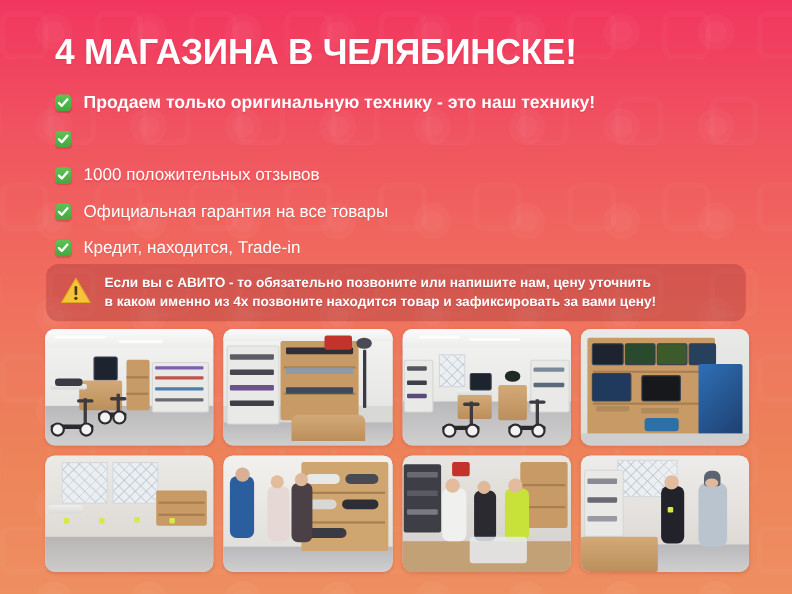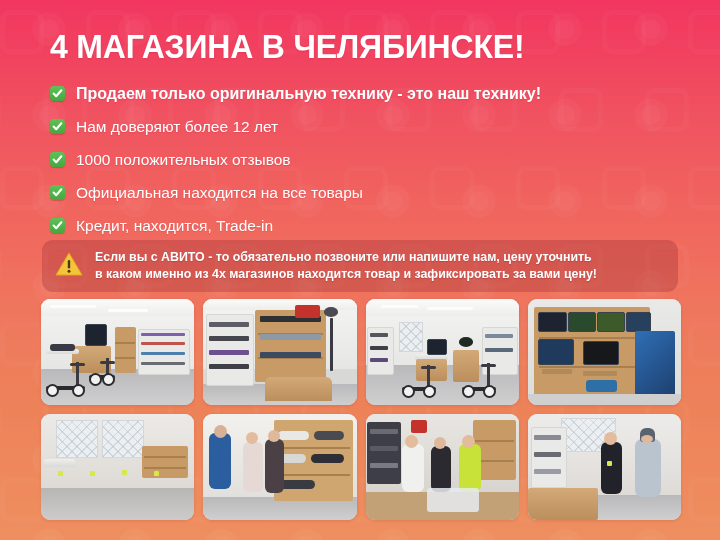--- a/index.html
+++ b/index.html
@@ -196,37 +196,36 @@
             </svg>
           </span>
           <span class="txt">Продаем только оригинальную технику - это наш технику!</span>
         </div>
         <div class="li">
           <span class="chk">
             <svg width="11" height="11" viewBox="0 0 11 11" aria-hidden="true">
               <path d="M1.6 5.6 L4.2 8.2 L9.3 2.3" fill="none" stroke="#ffffff" stroke-width="2.1" stroke-linecap="round" stroke-linejoin="round"></path>
             </svg>
           </span>
-          <span class="txt">Нам доверяют более 12 лет</span>
         </div>
         <div class="li">
           <span class="chk">
             <svg width="11" height="11" viewBox="0 0 11 11" aria-hidden="true">
               <path d="M1.6 5.6 L4.2 8.2 L9.3 2.3" fill="none" stroke="#ffffff" stroke-width="2.1" stroke-linecap="round" stroke-linejoin="round"></path>
             </svg>
           </span>
           <span class="txt">1000 положительных отзывов</span>
         </div>
         <div class="li">
           <span class="chk">
             <svg width="11" height="11" viewBox="0 0 11 11" aria-hidden="true">
               <path d="M1.6 5.6 L4.2 8.2 L9.3 2.3" fill="none" stroke="#ffffff" stroke-width="2.1" stroke-linecap="round" stroke-linejoin="round"></path>
             </svg>
           </span>
-          <span class="txt">Официальная находится на все товары</span>
+          <span class="txt">Официальная гарантия на все товары</span>
         </div>
         <div class="li">
           <span class="chk">
             <svg width="11" height="11" viewBox="0 0 11 11" aria-hidden="true">
               <path d="M1.6 5.6 L4.2 8.2 L9.3 2.3" fill="none" stroke="#ffffff" stroke-width="2.1" stroke-linecap="round" stroke-linejoin="round"></path>
             </svg>
           </span>
           <span class="txt">Кредит, находится, Trade-in</span>
         </div>
       </div>
@@ -234,21 +233,21 @@
     <div class="notice">
       <span class="warn">
         <svg width="28" height="26" viewBox="0 0 28 26" aria-hidden="true">
           <path d="M14 2 L27 24 L1 24 Z" fill="#F5C43A" stroke="#E0A81F" stroke-width="1" stroke-linejoin="round"></path>
           <rect x="12.8" y="9" width="2.4" height="8.5" rx="1.2" fill="#4a3a12"></rect>
           <circle cx="14" cy="20.2" r="1.5" fill="#4a3a12"></circle>
         </svg>
       </span>
       <div class="ntxt">
         <span>Если вы с АВИТО - то обязательно позвоните или напишите нам, цену уточнить</span>
-        <span>в каком именно из 4х магазинов находится товар и зафиксировать за вами цену!</span>
+        <span>в каком именно из 4х позвоните находится товар и зафиксировать за вами цену!</span>
       </div>
     </div>
 
     <div class="grid">
 
       <div class="ph">
         <div class="scene">
           <div class="wall"></div>
             <div class="ceil"></div>
             <div class="floor"></div>

